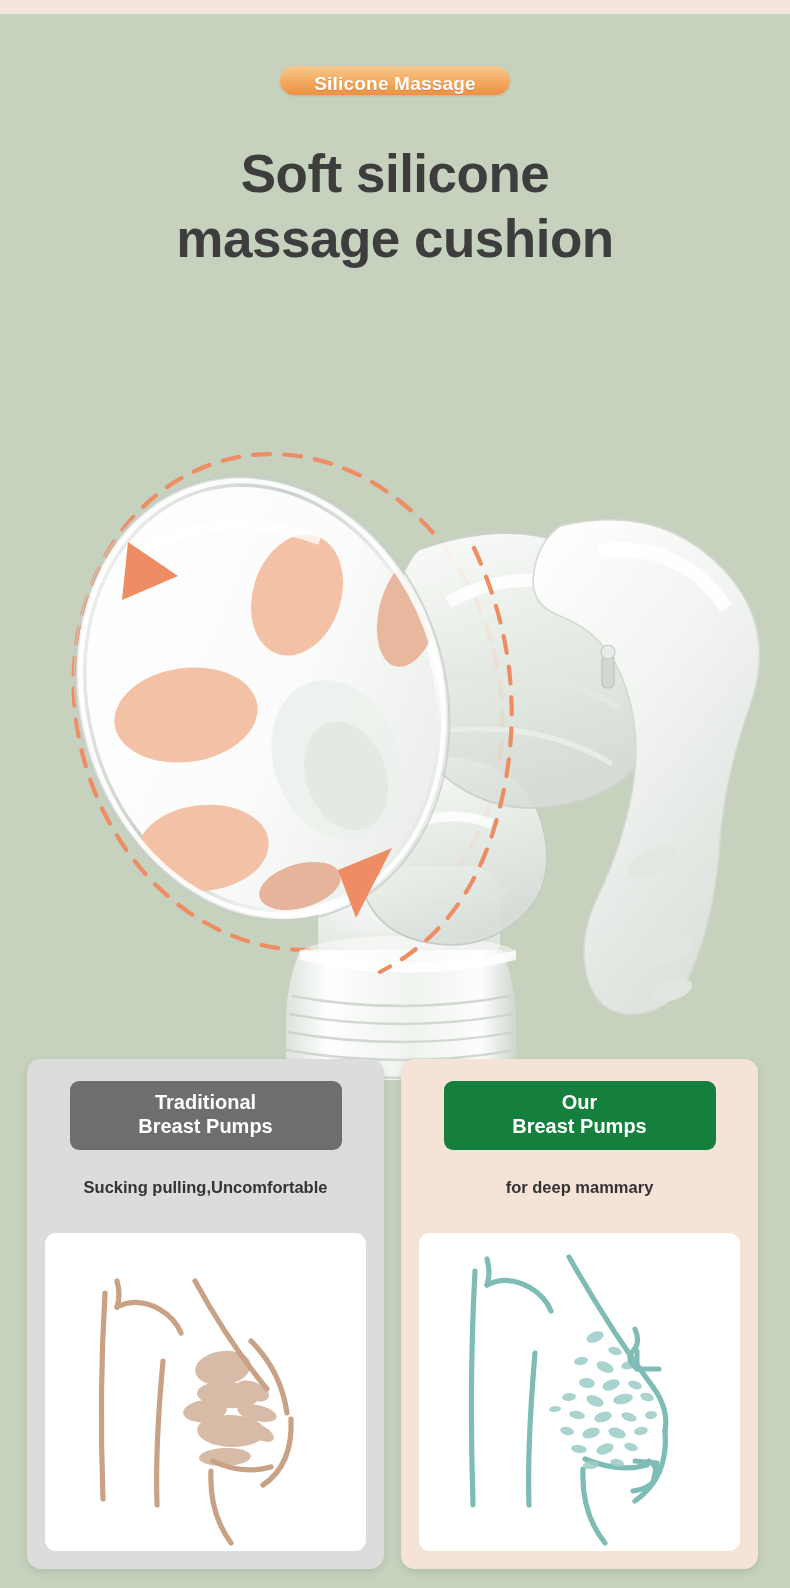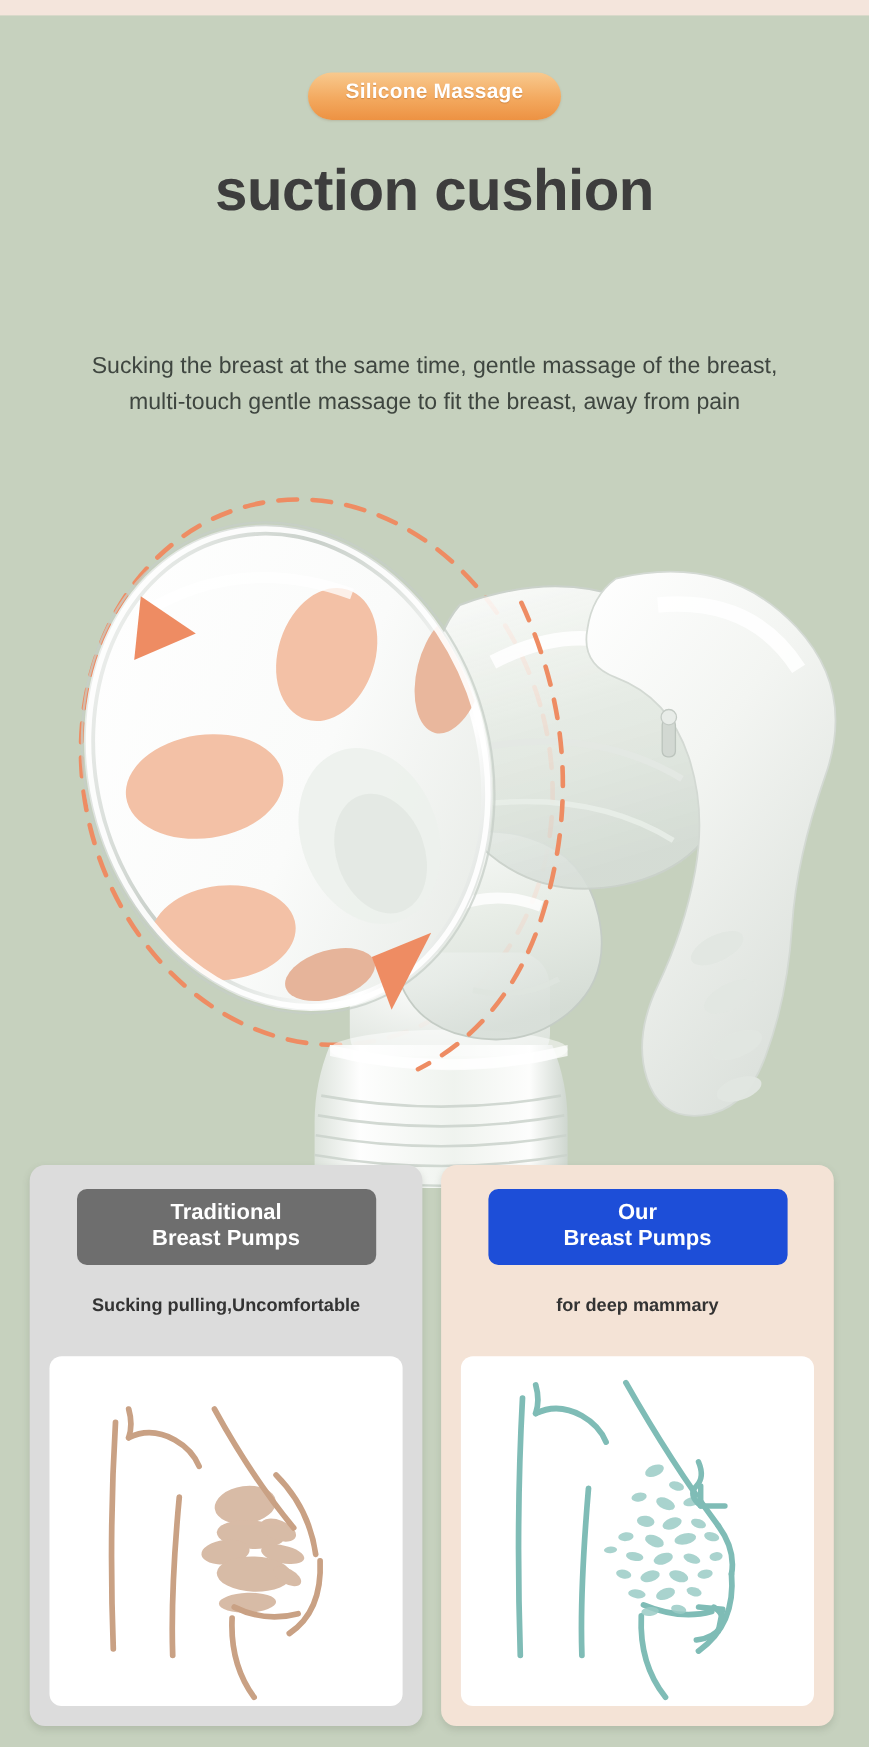--- a/index.html
+++ b/index.html
@@ -17,21 +17,21 @@
     position:absolute; left:0; top:0; width:790px; height:14px;
     background:#F4E5DC;
   }
 
   
   .badge-wrap {
     position:absolute; left:0; top:66px; width:790px;
     display:flex; justify-content:center;
   }
   .badge {
-    padding:8px 34px 16px;
+    padding:8px 34px 2px;
     border-radius:24px;
     background:linear-gradient(180deg,#F8C98E 0%,#F3A95F 55%,#ED9243 100%);
     color:#FFFFFF;
     font-size:19px;
     font-weight:bold;
     letter-spacing:.2px;
     text-shadow:0 1px 1px rgba(150,80,20,.35);
     line-height:1;
     box-shadow:0 1px 2px rgba(120,80,40,.18);
   }
@@ -73,21 +73,21 @@
     position:absolute; left:50%; transform:translateX(-50%);
     top:22px; width:272px; padding:9px 0 11px;
     border-radius:9px;
     text-align:center;
     color:#FFFFFF;
     font-size:20px;
     font-weight:bold;
     line-height:1.22;
   }
   .card.left  .card-pill { background:#6E6E6E; }
-  .card.right .card-pill { background:#1d4ed8; }
+  .card.right .card-pill { background:#15803d; }
 
   .card-caption {
     position:absolute; left:10px; right:10px; top:118px;
     text-align:center;
     color:#333333;
     font-size:16.5px;
     font-weight:bold;
     line-height:1.28;
   }
 
@@ -105,24 +105,24 @@
 
 <div id="page">
 
   <div class="top-strip"></div>
 
   <div class="badge-wrap">
     <div class="badge">Silicone Massage</div>
   </div>
 
   <div class="headline">
-    <div>suction cushion</div>
+    <div>Soft silicone</div>
+    <div>massage cushion</div>
   </div>
 
-  <div class="subcopy">Sucking the breast at the same time, gentle massage of the breast, multi-touch gentle massage to fit the breast, away from pain</div>
 
   <div class="product">
     <svg viewBox="0 0 790 650" xmlns="http://www.w3.org/2000/svg">
       <defs>
         <linearGradient id="gFunnel" x1="0" y1="0" x2="1" y2="1">
           <stop offset="0" stop-color="#FFFFFF"></stop>
           <stop offset="0.55" stop-color="#FAFBFA"></stop>
           <stop offset="1" stop-color="#E4E8E3"></stop>
         </linearGradient>
         <linearGradient id="gRim" x1="0" y1="0" x2="1" y2="1">

